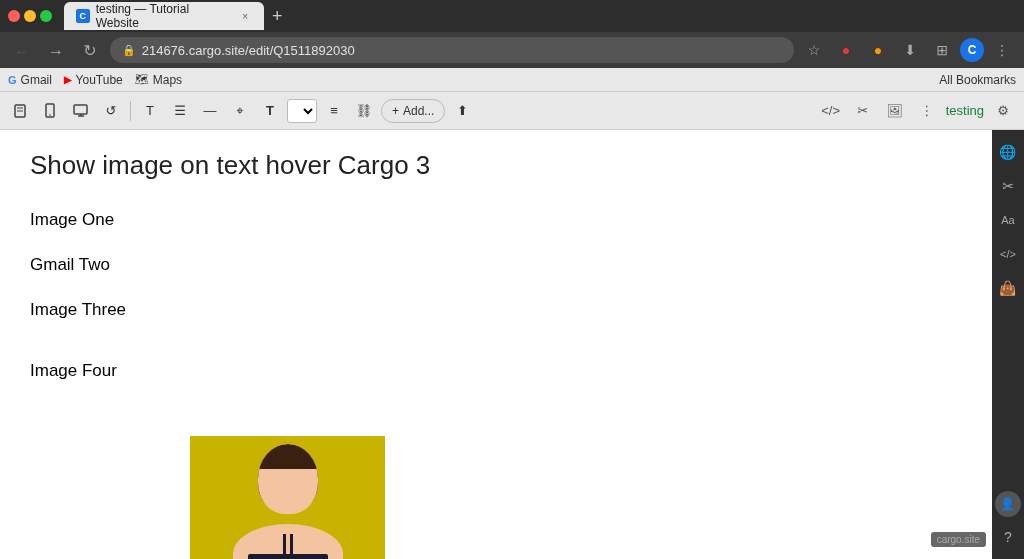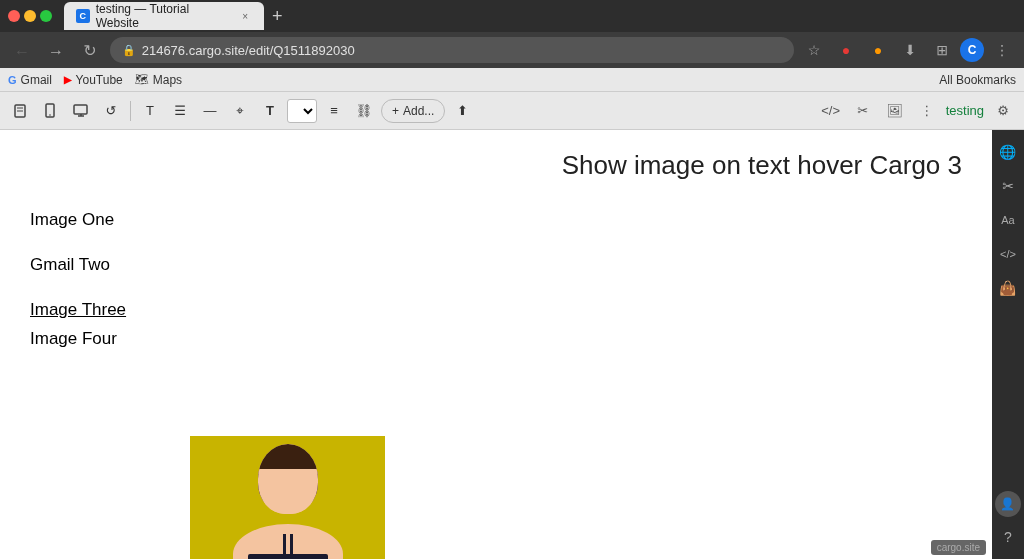--- a/index.html
+++ b/index.html
@@ -176,21 +176,21 @@
 
     
     .content-area {
       flex: 1;
       background: #fff;
       padding: 20px 30px;
       overflow-y: auto;
     }
 
     .page-title {
-      text-align: right;
+      text-align: left;
       font-size: 26px;
       font-weight: 400;
       margin-bottom: 30px;
       color: #222;
     }
 
     .image-item {
       font-size: 17px;
       color: #000000;
       margin-bottom: 28px;
@@ -322,21 +322,21 @@
     .rs-profile {
       width: 26px; height: 26px; border-radius: 50%;
       background: #555; display: flex; align-items: center; justify-content: center;
       color: #aaa; font-size: 12px; cursor: pointer;
       margin-top: auto;
     }
 
     
     .cargo-badge {
       position: fixed;
-      bottom: 4px;
+      bottom: 12px;
       right: 38px;
       background: rgba(0,0,0,0.6);
       color: #aaa;
       font-size: 10px;
       padding: 2px 6px;
       border-radius: 3px;
     }
 
     .favicon-g { color: #4285f4; font-weight: bold; font-size: 11px; }
     .favicon-yt { color: #ff0000; font-weight: bold; font-size: 10px; }
@@ -453,21 +453,21 @@
   <div class="content-area">
     <h1 class="page-title">Show image on text hover Cargo 3</h1>
 
     <div style="position:relative;">
       <div class="image-item">
         <span>Image One</span>
       </div>
       <div class="image-item" style="margin-bottom:28px;">
         <span>Gmail Two</span>
       </div>
-      <div class="image-item" style="margin-bottom:12px;text-decoration:underline;">
+      <div class="image-item" style="margin-bottom:44px;">
         <span>Image Three</span>
       </div>
       <div class="image-item">
         <span>Image Four</span>
       </div>
 
       <div class="hover-image-container">
         <div class="hover-image">
 
           <div class="woman-figure">

